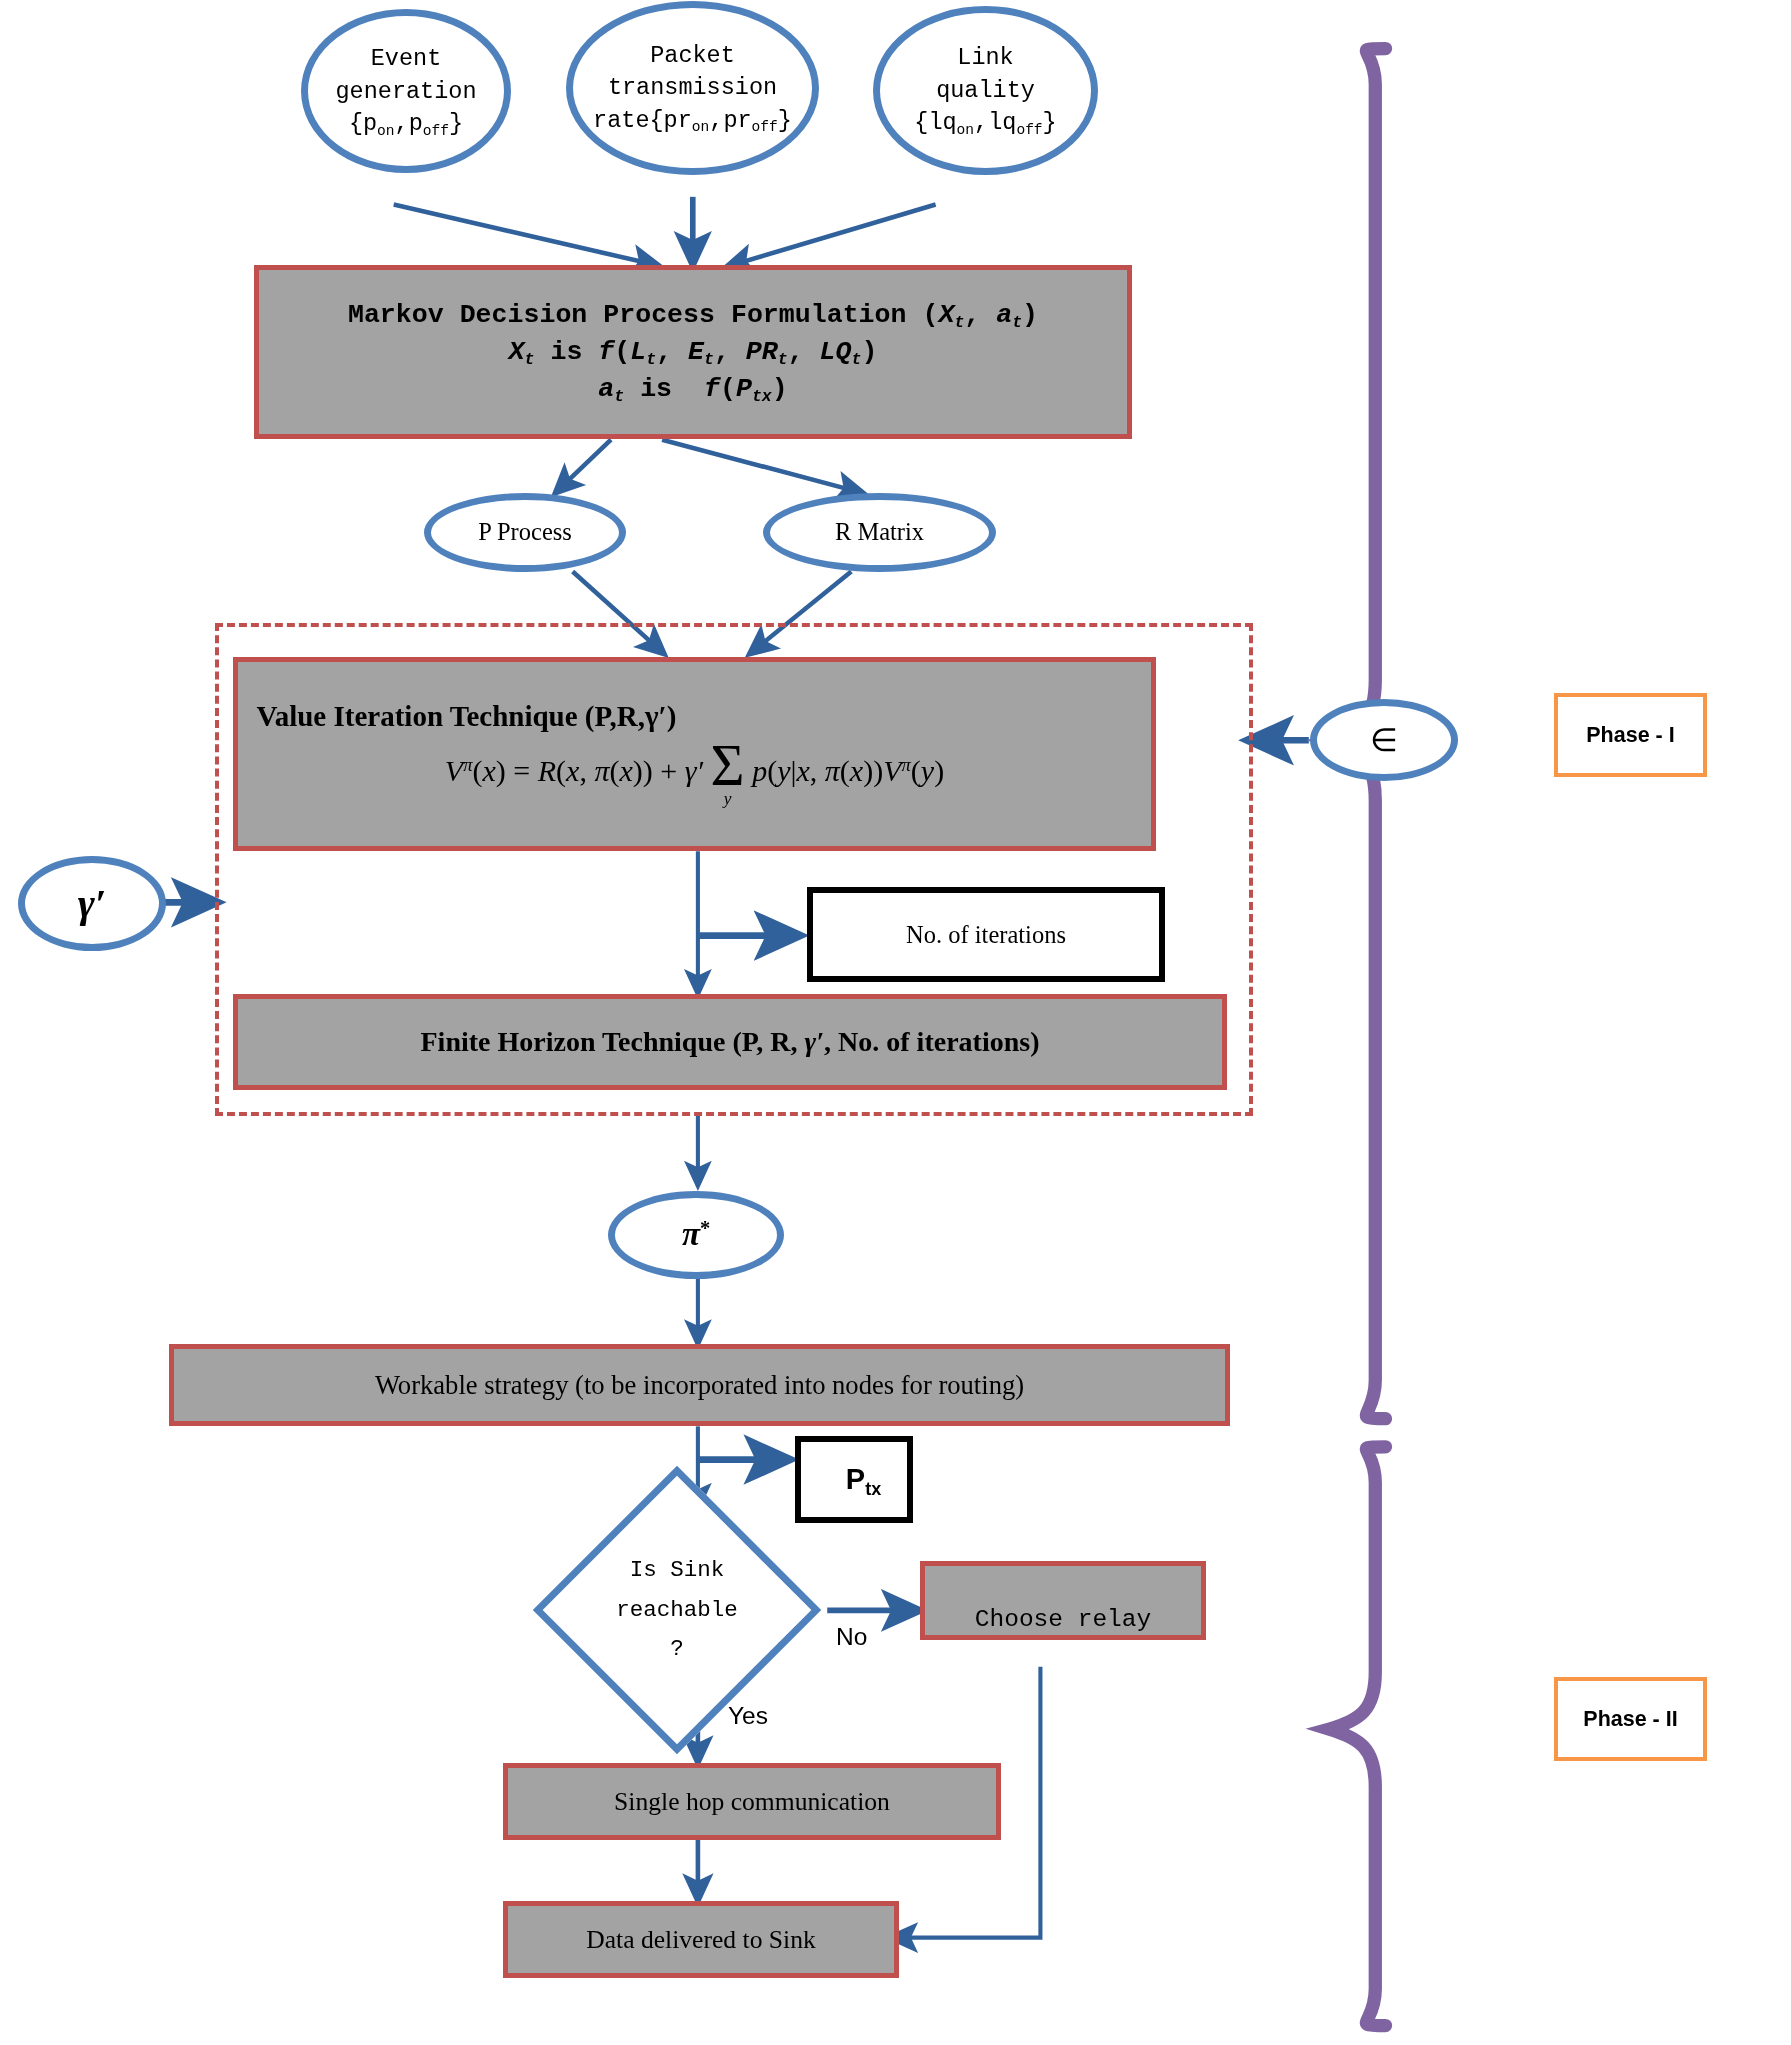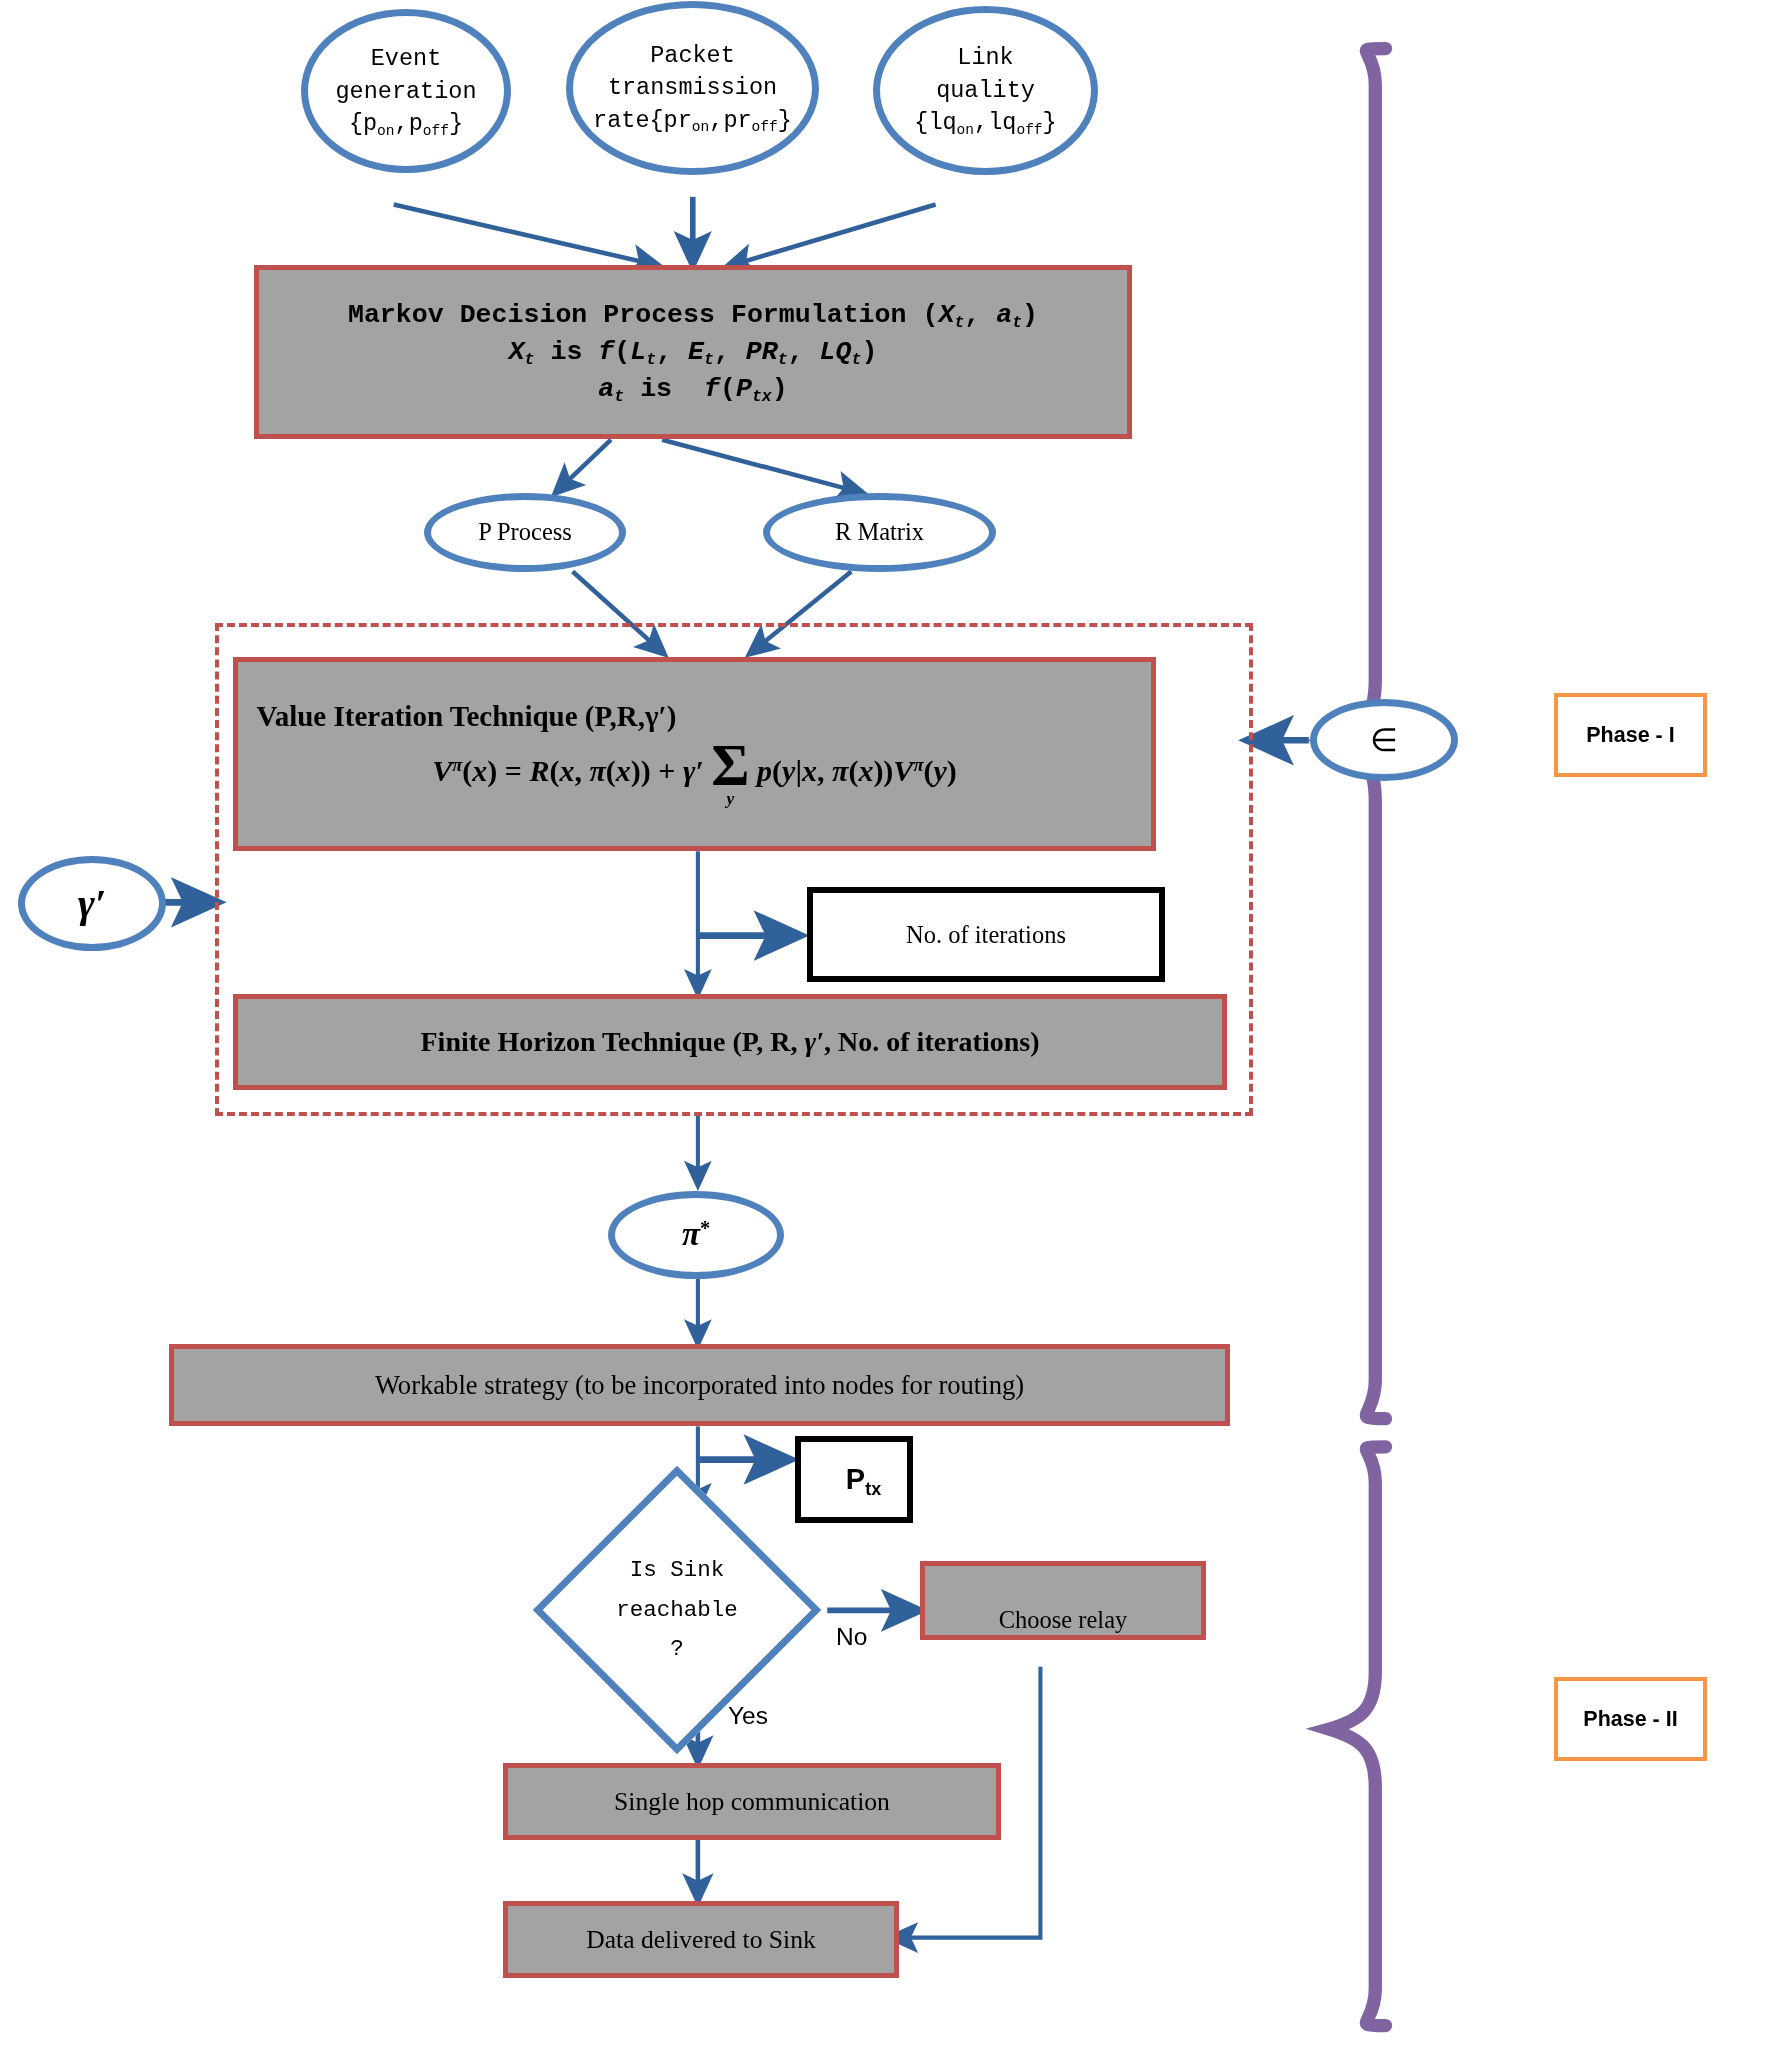--- a/index.html
+++ b/index.html
@@ -192,21 +192,21 @@
   </div>
   <div class="node ellipse serif" style="left:763px;top:493px;width:233px;height:79px;">
     <span>R Matrix</span>
   </div>
 
   <div class="dashedgroup" style="left:215px;top:623px;width:1038px;height:493px;"></div>
 
   <div class="node redbox bold" style="left:233px;top:657px;width:923px;height:194px;">
     <div style="width:100%;padding:0 18.4px;box-sizing:border-box;text-align:left;">
       <div class="math" style="font-size:29px;font-weight:bold;margin-bottom:7.2px;">Value Iteration Technique (P,R,γ′)</div>
-      <div class="math" style="font-size:30px;font-weight:bold;text-align:center;">
+      <div class="math" style="font-size:30px;font-weight:normal;text-align:center;">
         <span class="it">V</span><sup class="it">π</sup>(<span class="it">x</span>) = <span class="it">R</span>(<span class="it">x</span>,&nbsp;<span class="it">π</span>(<span class="it">x</span>)) + <span class="it">γ′</span>
         <span class="sumwrap">
             <span class="sg">Σ</span>
             <span class="sb">y</span>
           </span>
         <span class="it">p</span>(<span class="it">y</span>|<span class="it">x</span>,&nbsp;<span class="it">π</span>(<span class="it">x</span>))<span class="it">V</span><sup class="it">π</sup>(<span class="it">y</span>)
       </div>
     </div>
   </div>
 
@@ -248,21 +248,21 @@
         <span>reachable</span>
         <span>?</span>
       </div>
     </div>
   </div>
 
   <div class="edgelabel" style="left:836px;top:1623px;">No</div>
   <div class="edgelabel" style="left:728px;top:1702px;">Yes</div>
 
   <div class="node redbox" style="left:920px;top:1561px;width:286px;height:79px;">
-    <span style="font-family:Liberation Serif, serif;font-size:24.5px;margin-top:38px;">Choose relay</span>
+    <span style="font-family:Liberation Mono, monospace;font-size:24.5px;margin-top:38px;">Choose relay</span>
   </div>
 
   <div class="node redbox" style="left:503px;top:1763px;width:498px;height:77px;">
     <span class="math" style="font-size:25.6px;">Single hop communication</span>
   </div>
 
   <div class="node redbox" style="left:503px;top:1901px;width:396px;height:77px;">
     <span class="math" style="font-size:25.6px;">Data delivered to Sink</span>
   </div>
 

